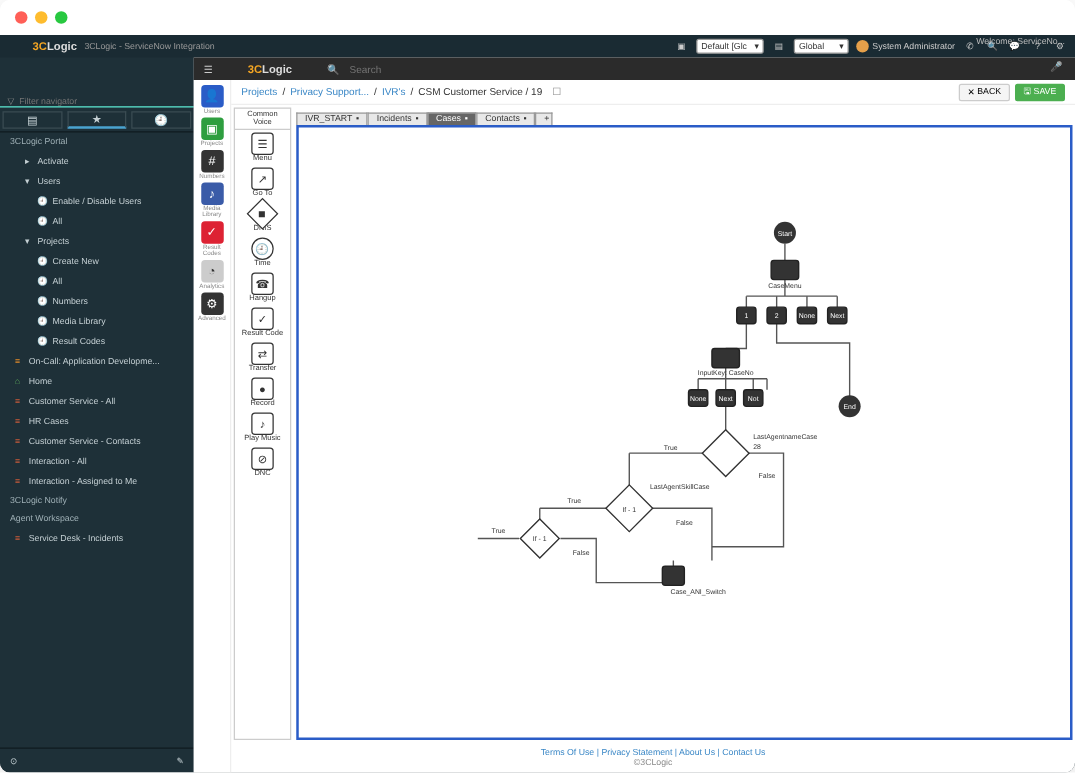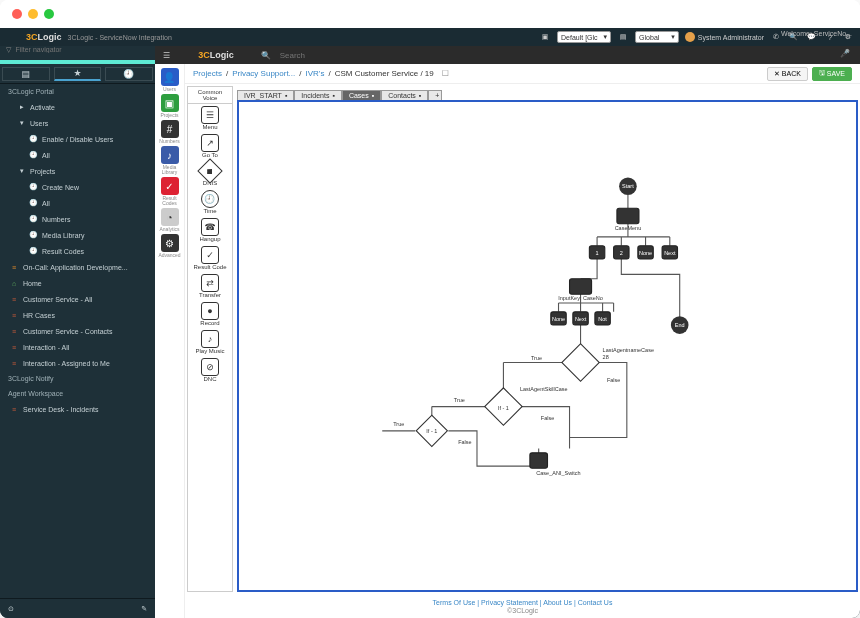--- a/index.html
+++ b/index.html
@@ -16,21 +16,21 @@
 .logo-3c .c3 { color: #f5a623; margin-left: 20px; }
 .logo-3c .logic { color: #ddd; }
 .topbar .spacer { flex: 1; }
 .tb-box { height: 12px; border: 1px solid #555; border-radius: 2px; display: flex; align-items: center; padding: 0 3px; font-size: 7px; background: #2a3b43; }
 .tb-sel { background: #fff; color: #333; border: 1px solid #999; }
 .tb-ico { width: 12px; height: 12px; display: flex; align-items: center; justify-content: center; color: #ccc; }
 .user-badge { display: flex; align-items: center; gap: 3px; }
 .av { width: 10px; height: 10px; border-radius: 50%; background: #e5a04a; display: inline-block; }
 .body-row { display: flex; flex: 1; min-height: 0; }
 .navcol { width: 155px; background: #1e3038; color: #c5d0d4; display: flex; flex-direction: column; font-size: 7px; }
-.filterbar { height: 18px; display: flex; align-items: flex-start; padding: 0 6px; gap: 4px; border-bottom: 4px solid #5eead4; }
+.filterbar { height: 18px; display: flex; align-items: flex-end; padding: 0 6px; gap: 4px; border-bottom: 1px solid #5eead4; margin-top: 22px; }
 .filterbar input { background: transparent; border: none; color: #aaa; font-size: 7px; flex: 1; outline: none; }
 .welcome { font-size: 7px; color: #bbb; position: absolute; right: 8px; top: 30px; }
 .tabrow { height: 20px; display: flex; align-items: center; border-bottom: 1px solid #0f1a1f; }
 .tabbox { flex: 1; height: 14px; border: 1px solid #3a4b52; display: flex; align-items: center; justify-content: center; margin: 0 2px; font-size: 9px; }
 .tabbox.active { border-bottom: 2px solid #4aa3d0; }
 .nav-section { padding: 4px 8px; font-size: 7px; color: #9fb0b6; }
 .nav-item { padding: 4px 8px 4px 20px; display: flex; align-items: center; gap: 4px; cursor: pointer; }
 .nav-sub { padding-left: 30px; }
 .nav-caret { width: 6px; display: inline-block; }
 .nav-ico { width: 8px; height: 8px; display: inline-flex; align-items: center; justify-content: center; font-size: 7px; }

